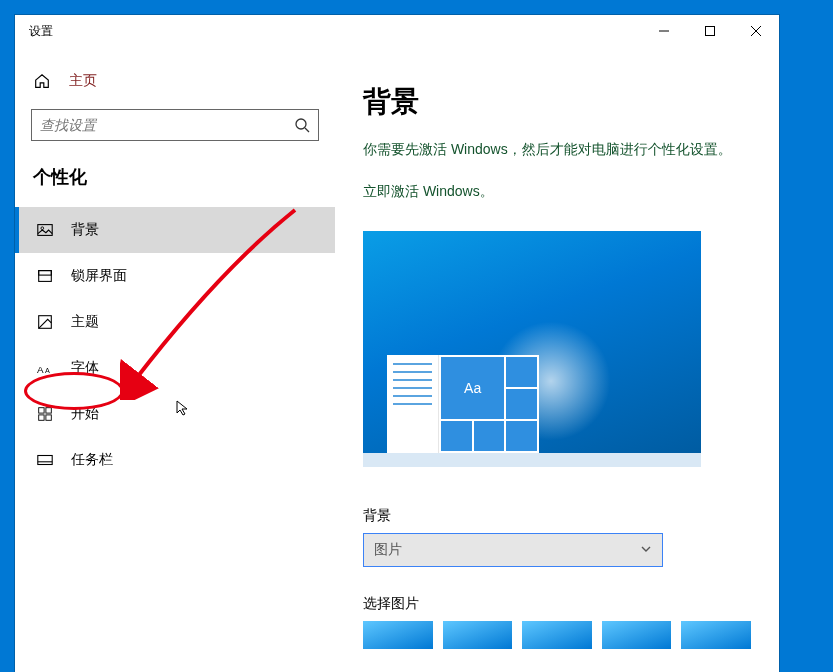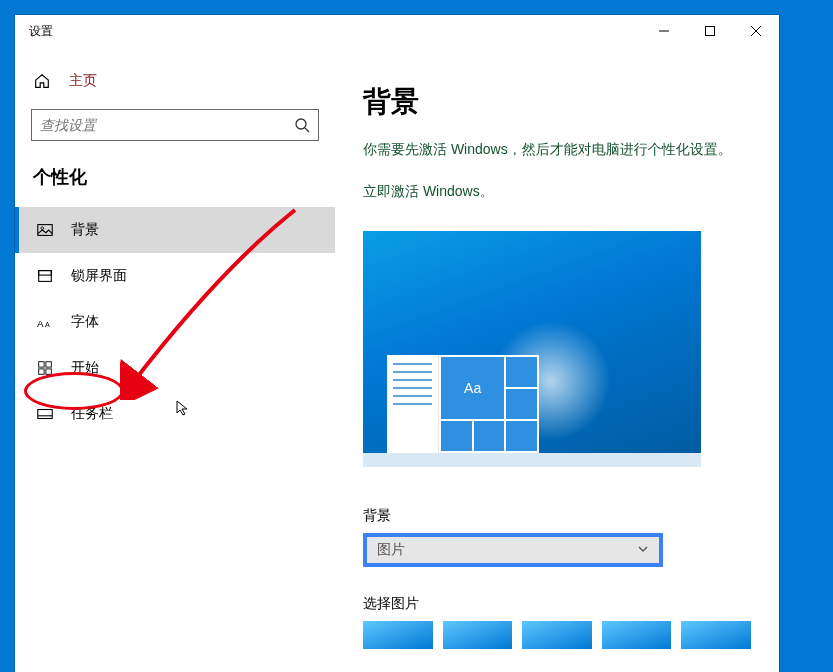--- a/index.html
+++ b/index.html
@@ -180,21 +180,21 @@
   .wp-tile { background:#2f8fe0; }
   .wp-tile.big { grid-column: span 2; grid-row: span 2; display:flex; align-items:center; justify-content:center; color:#fff; font-size:14px;}
   .section-label {
     font-size: 14px;
     color: #000;
     margin-bottom: 8px;
   }
   .dropdown {
     width: 300px;
     height: 34px;
-    border: 4px solid #3b82f6;
+    border: 1px solid #3b82f6;
     background: #e6e6e6;
     display: flex;
     align-items: center;
     padding: 0 10px;
     font-size: 14px;
     color: #555;
     margin-bottom: 28px;
     justify-content: space-between;
   }
   .thumbs {
@@ -302,20 +302,29 @@
           <span>背景</span>
         </div>
         <div class="nav-item">
           <span class="icon">
             <svg viewBox="0 0 20 20" width="18" height="18">
                 <rect x="3" y="4" width="14" height="12" fill="none" stroke="#000" stroke-width="1.2"></rect>
                 <rect x="3" y="4" width="14" height="5" fill="none" stroke="#000" stroke-width="1.2"></rect>
               </svg>
           </span>
           <span>锁屏界面</span>
+        </div>
+        <div class="nav-item">
+          <span class="icon">
+            <svg viewBox="0 0 20 20" width="18" height="18">
+                <rect x="3" y="3" width="14" height="14" fill="none" stroke="#000" stroke-width="1.2"></rect>
+                <path d="M3 17 L13 7 L17 11" fill="none" stroke="#000" stroke-width="1.2"></path>
+              </svg>
+          </span>
+          <span>主题</span>
         </div>
         <div class="nav-item">
           <span class="icon">
             <svg viewBox="0 0 20 20" width="18" height="18">
                 <text x="1" y="15" font-size="11" font-family="sans-serif">A</text>
                 <text x="10" y="15" font-size="8" font-family="sans-serif">A</text>
               </svg>
           </span>
           <span>字体</span>
         </div>

